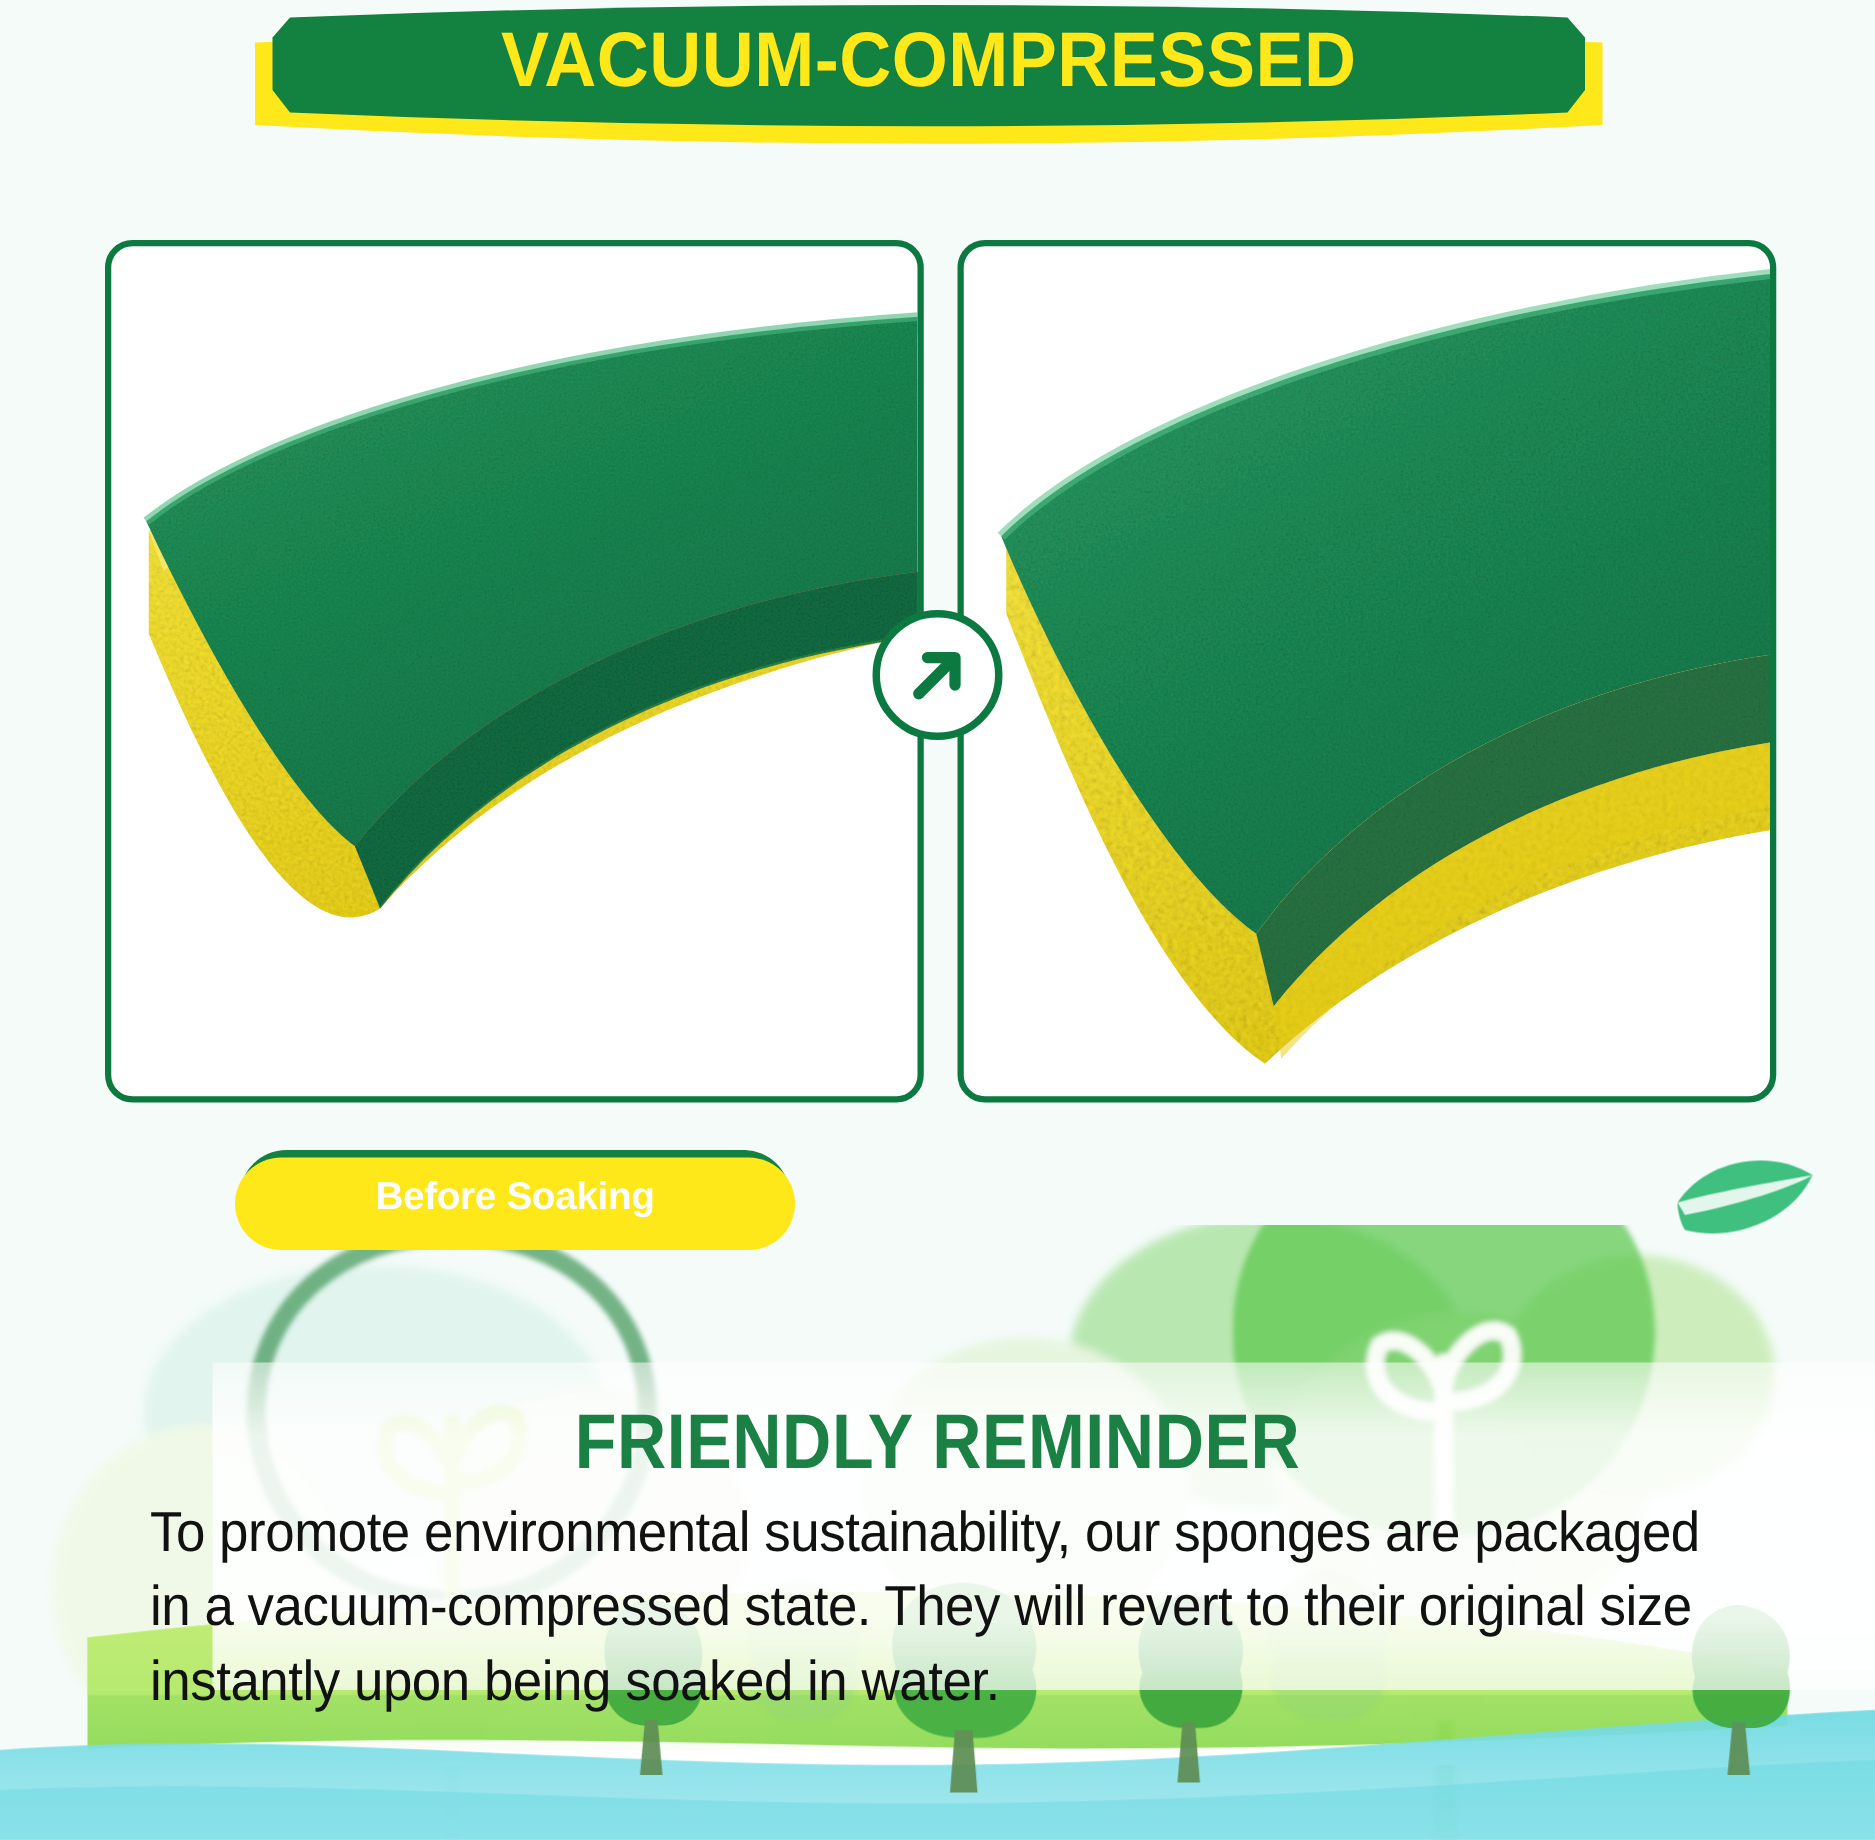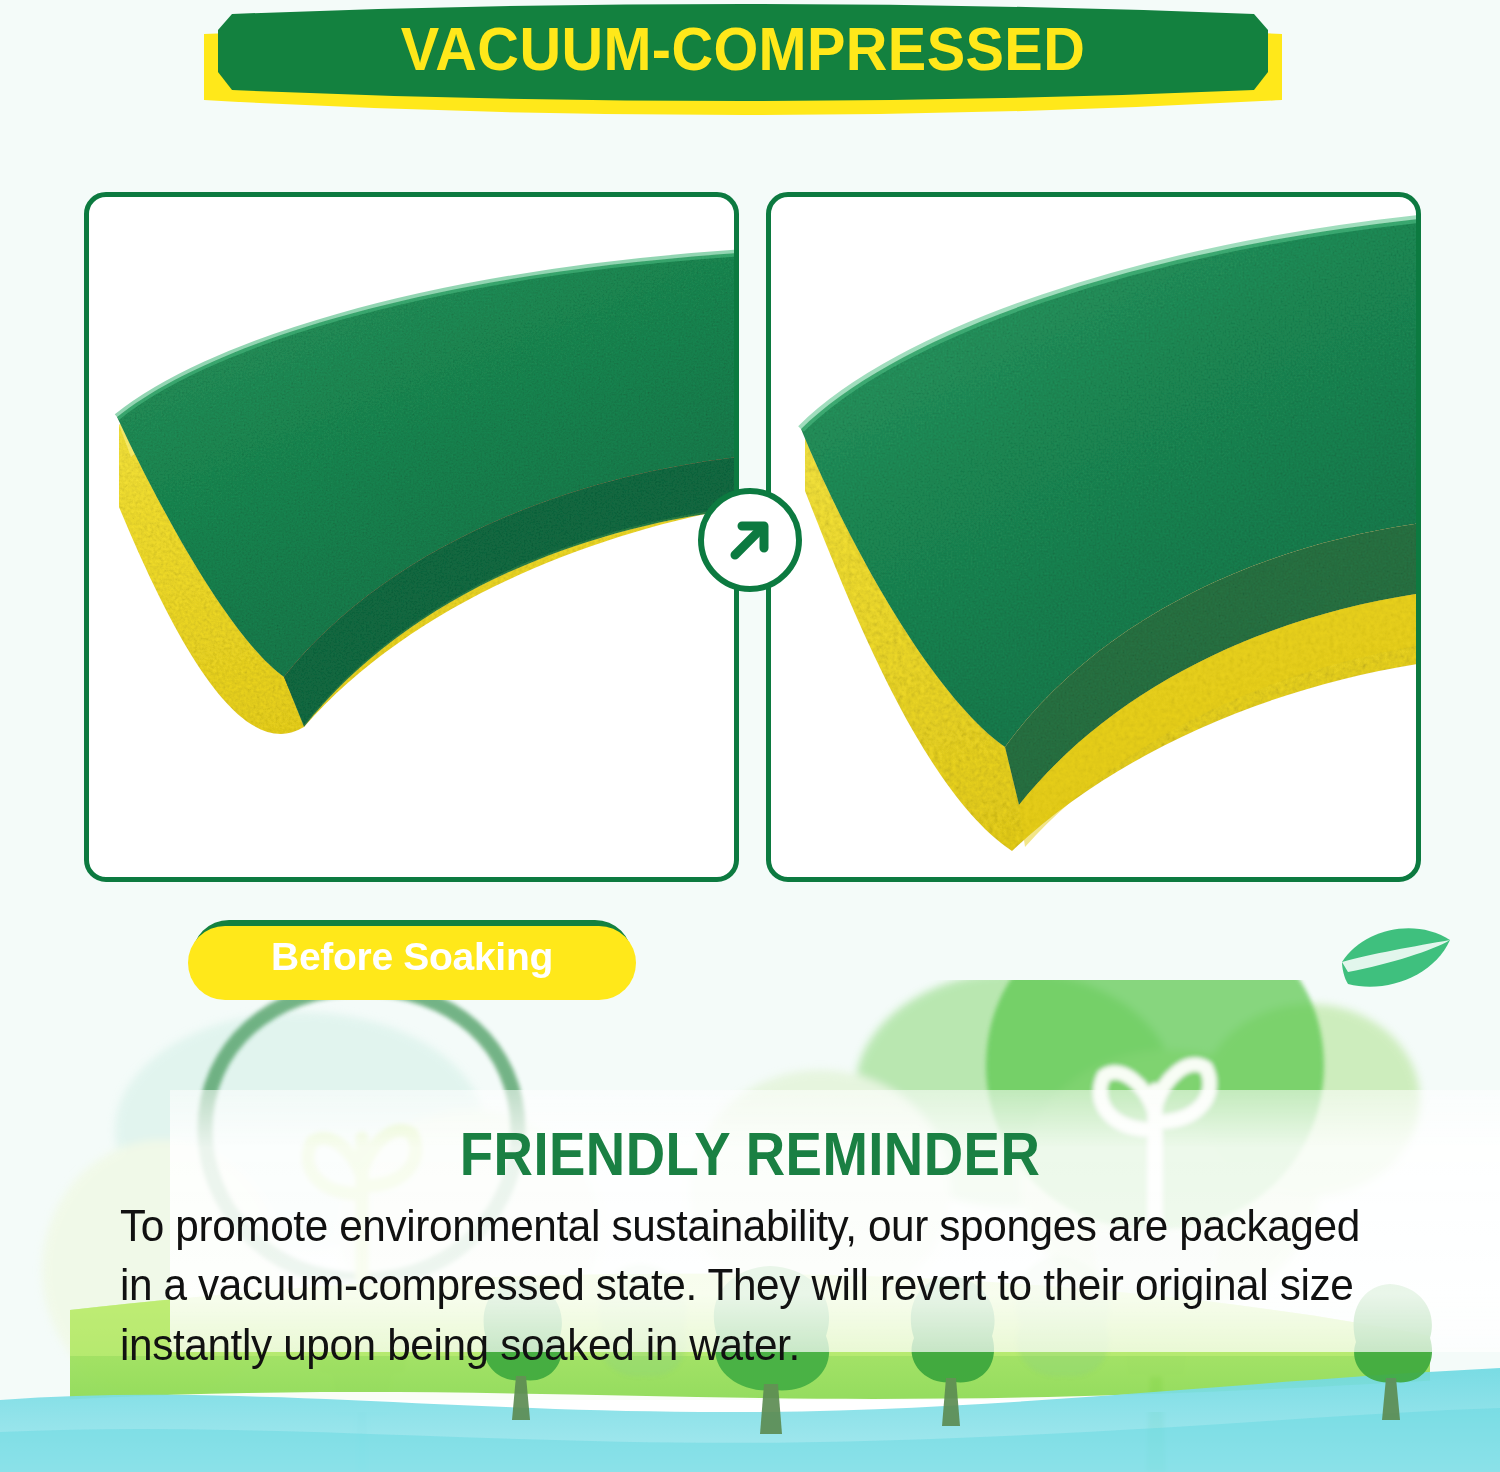--- a/index.html
+++ b/index.html
@@ -41,21 +41,21 @@
     border-radius:50%;background:#ffffff;border:6px solid #0c7a40;
     box-sizing:border-box;display:flex;align-items:center;justify-content:center;
     z-index:6;
   }
 
   
   .pill{
     position:absolute;height:74px;border-radius:38px;
     background:#13813f;
     display:flex;align-items:center;justify-content:center;
-    color:#ffffff;font-size:39px;font-weight:bold;letter-spacing:-0.3px;
+    color:#ffffff;font-size:31px;font-weight:bold;letter-spacing:-0.3px;
     z-index:7;
   }
   .pill::after{
     content:"";position:absolute;left:-4px;right:-4px;top:6px;bottom:-6px;
     border-radius:40px;background:#ffe81a;z-index:-1;
   }
   .pill.left{left:192px;top:920px;width:440px;}
   .pill.right{left:874px;top:920px;width:440px;}
 
   

